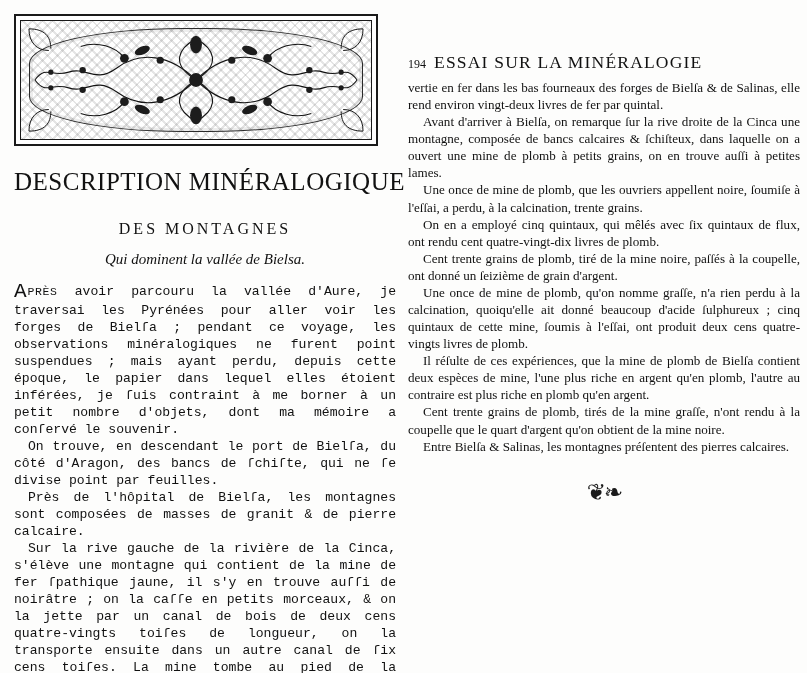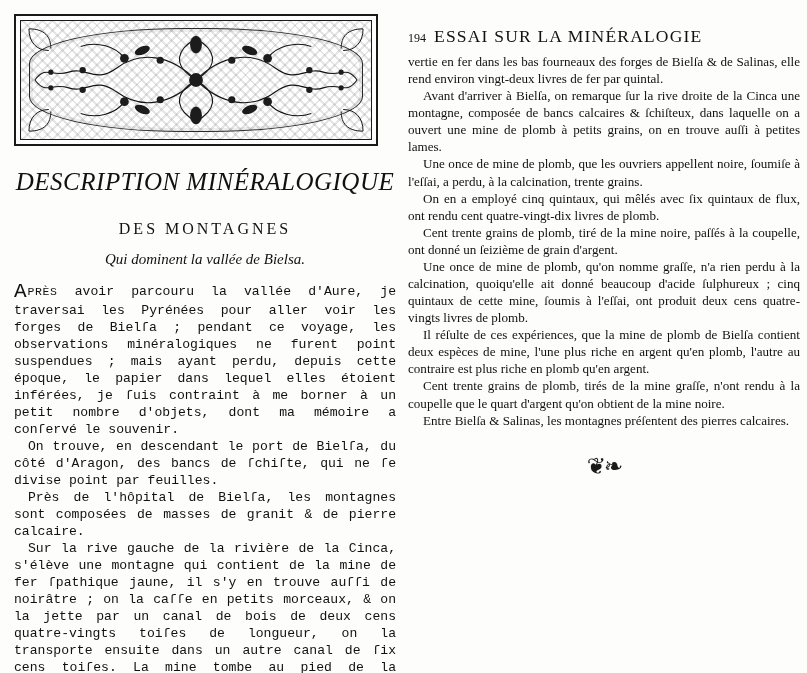--- a/index.html
+++ b/index.html
@@ -27,21 +27,21 @@
     box-sizing: border-box;
   }
   #left-col {
     left: 14px;
     width: 382px;
     padding-top: 14px;
   }
   #right-col {
     left: 408px;
     width: 392px;
-    padding-top: 26px;
+    padding-top: 52px;
   }
 
   
   .ornament-frame {
     position: relative;
     width: 364px;
     height: 132px;
     border: 2px solid #1a1a1a;
     box-sizing: border-box;
     padding: 4px;
@@ -75,21 +75,20 @@
 
   
   .title-main {
     margin-top: 22px;
     font-size: 25px;
     letter-spacing: 0.5px;
     text-align: center;
     font-family: "Liberation Serif", serif;
     font-weight: normal;
     white-space: nowrap;
-    font-style: italic;
   }
   .title-sub {
     margin-top: 24px;
     font-size: 16px;
     letter-spacing: 3px;
     text-align: center;
     white-space: nowrap;
   }
   .title-ital {
     margin-top: 13px;

